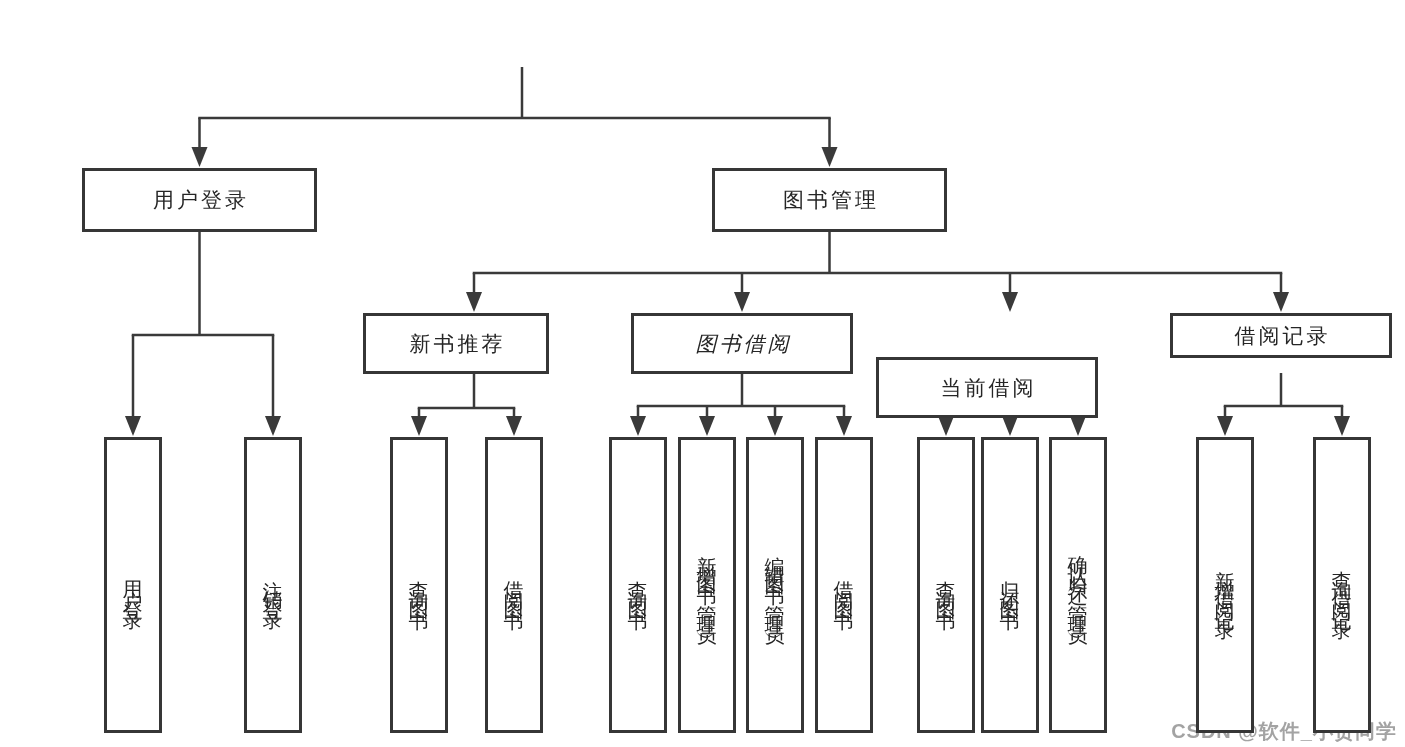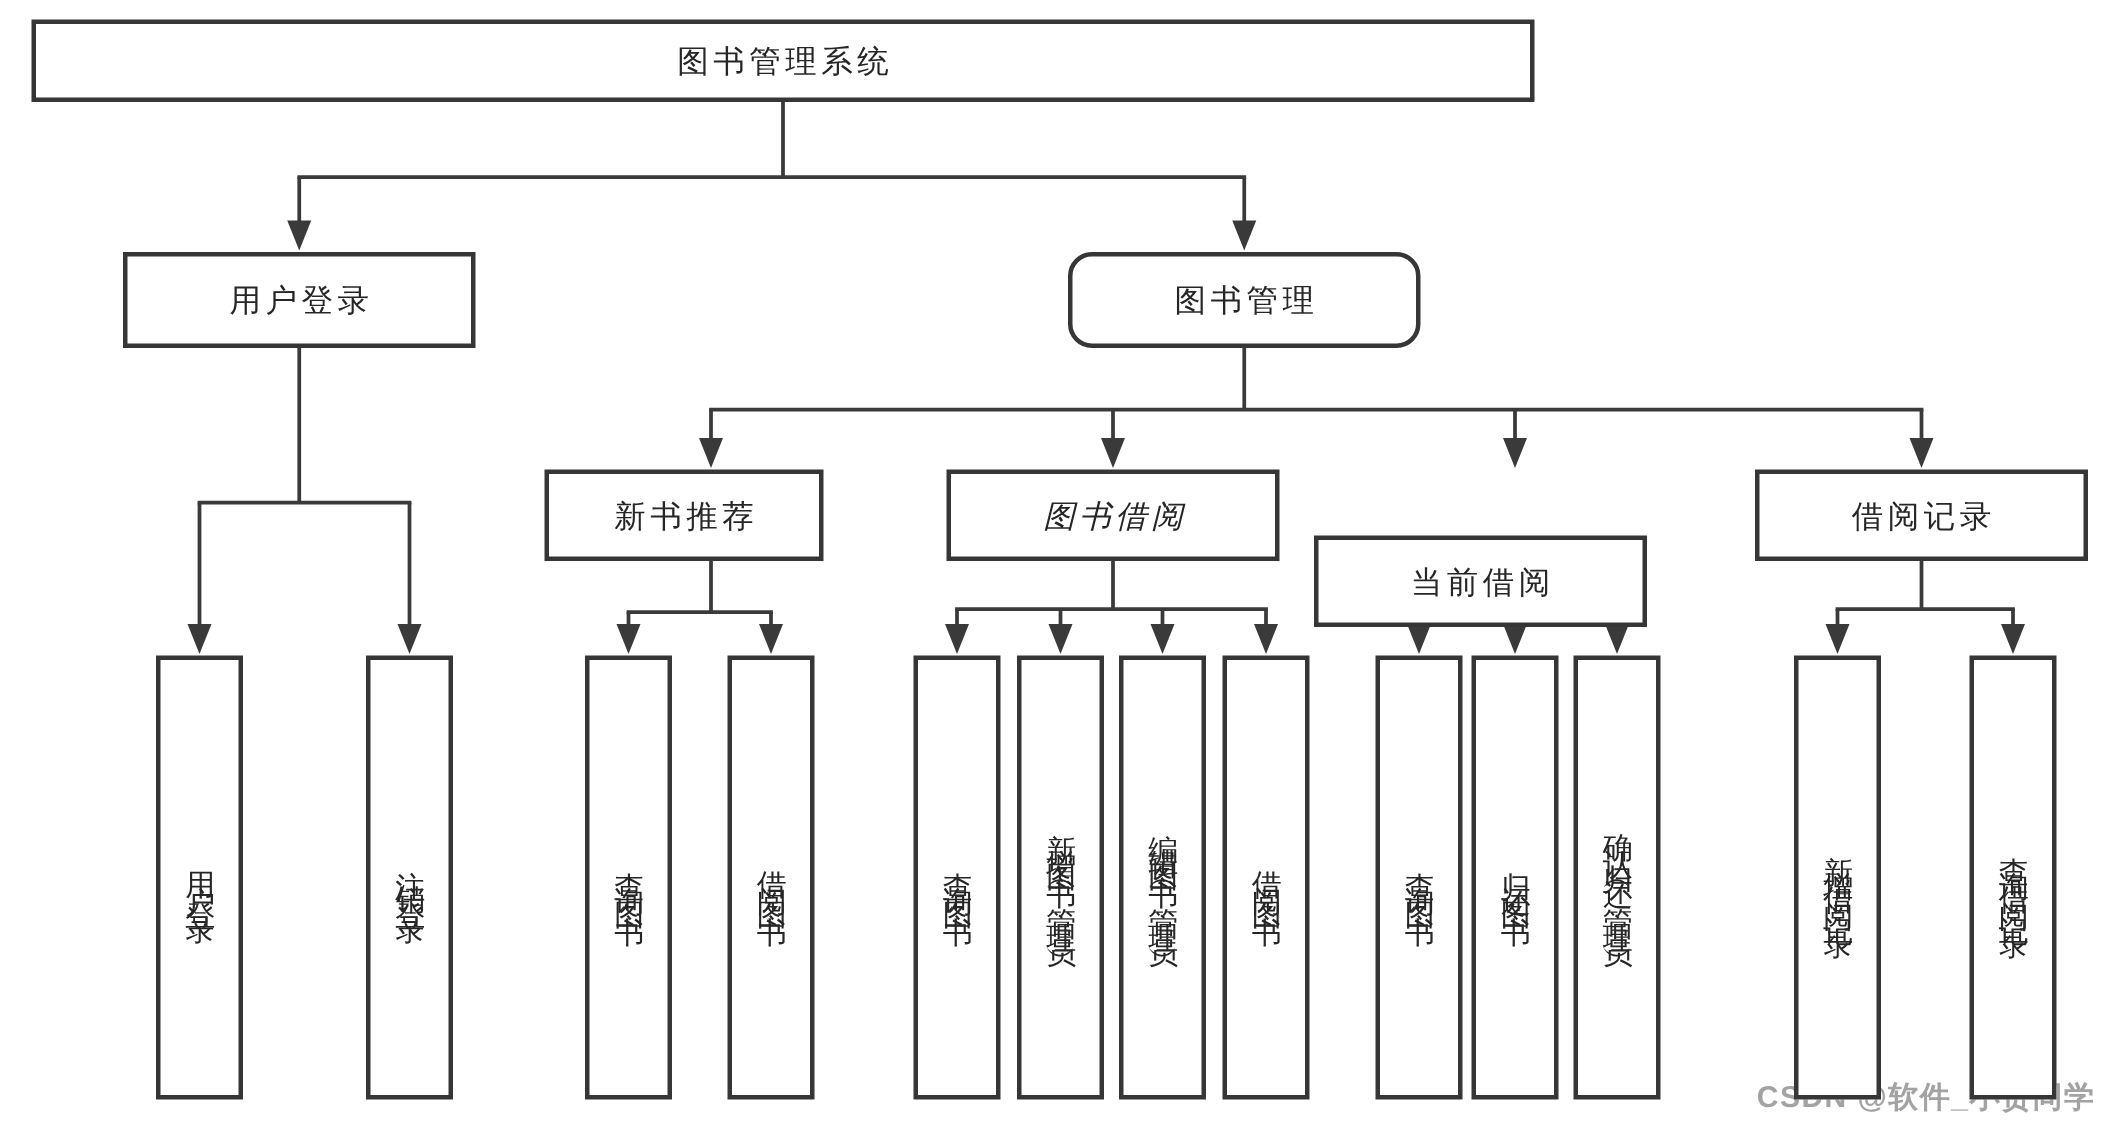--- a/index.html
+++ b/index.html
@@ -100,27 +100,26 @@
       <line x1="1078" y1="406" x2="1078" y2="421" stroke="#3a3a3a" stroke-width="2.5"></line>
       <polygon points="1070,416 1086,416 1078,436" fill="#3a3a3a"></polygon>
       <line x1="1281" y1="373" x2="1281" y2="406" stroke="#3a3a3a" stroke-width="2.5"></line>
       <line x1="1223.75" y1="406" x2="1343.25" y2="406" stroke="#3a3a3a" stroke-width="2.5"></line>
       <line x1="1225" y1="406" x2="1225" y2="421" stroke="#3a3a3a" stroke-width="2.5"></line>
       <polygon points="1217,416 1233,416 1225,436" fill="#3a3a3a"></polygon>
       <line x1="1342" y1="406" x2="1342" y2="421" stroke="#3a3a3a" stroke-width="2.5"></line>
       <polygon points="1334,416 1350,416 1342,436" fill="#3a3a3a"></polygon>
     </svg>
   <div id="watermark">CSDN @软件_小贺同学</div>
-<div class="node h" style="left: 21px; top: 13px; width: 1002px; height: 55px;">图书管理系统</div>
     <div class="node h" style="left: 82px; top: 168px; width: 235px; height: 64px;">用户登录</div>
-    <div class="node h" style="left: 712px; top: 168px; width: 235px; height: 64px; border-radius: 16px;">图书管理</div>
+    <div class="node h" style="left: 712px; top: 168px; width: 235px; height: 64px;">图书管理</div>
     <div class="node h" style="left: 363px; top: 313px; width: 186px; height: 61px;">新书推荐</div>
     <div class="node h" style="left: 631px; top: 313px; width: 222px; height: 61px; font-style: italic;">图书借阅</div>
     <div class="node h" style="left: 876px; top: 313px; width: 222px; height: 61px; margin-top: 44px;">当前借阅</div>
-    <div class="node h" style="left: 1170px; top: 313px; width: 222px; height: 61px; text-align: right;">借阅记录</div>
+    <div class="node h" style="left: 1170px; top: 313px; width: 222px; height: 45px; text-align: right;">借阅记录</div>
     <div class="node v" style="left: 104px; top: 437px; width: 58px; height: 296px;">用户登录</div>
     <div class="node v" style="left: 244px; top: 437px; width: 58px; height: 296px;">注销登录</div>
     <div class="node v" style="left: 390px; top: 437px; width: 58px; height: 296px;">查询图书</div>
     <div class="node v" style="left: 485px; top: 437px; width: 58px; height: 296px;">借阅图书</div>
     <div class="node v" style="left: 609px; top: 437px; width: 58px; height: 296px;">查询图书</div>
     <div class="node v" style="left: 678px; top: 437px; width: 58px; height: 296px;">新增图书（管理员）</div>
     <div class="node v" style="left: 746px; top: 437px; width: 58px; height: 296px;">编辑图书（管理员）</div>
     <div class="node v" style="left: 815px; top: 437px; width: 58px; height: 296px;">借阅图书</div>
     <div class="node v" style="left: 917px; top: 437px; width: 58px; height: 296px;">查询图书</div>
     <div class="node v" style="left: 981px; top: 437px; width: 58px; height: 296px;">归还图书</div>

